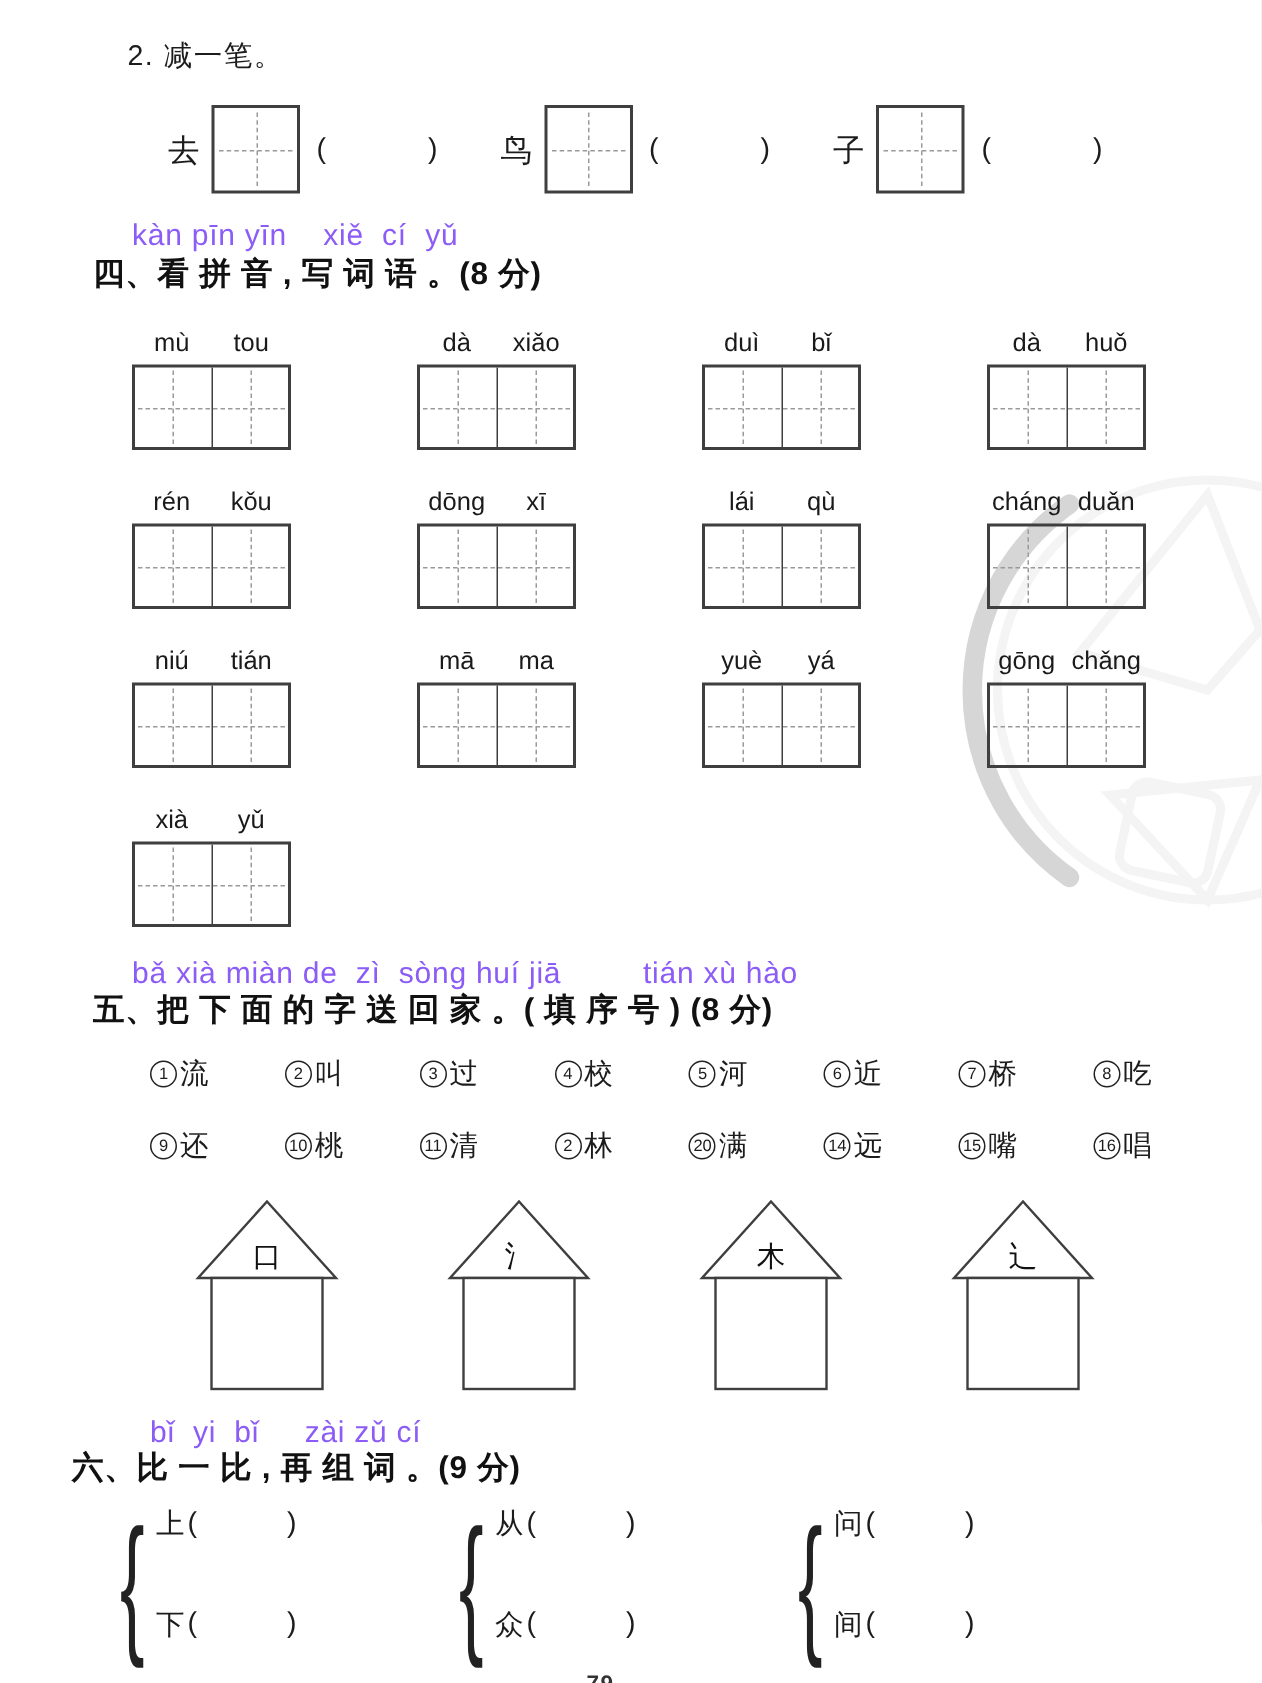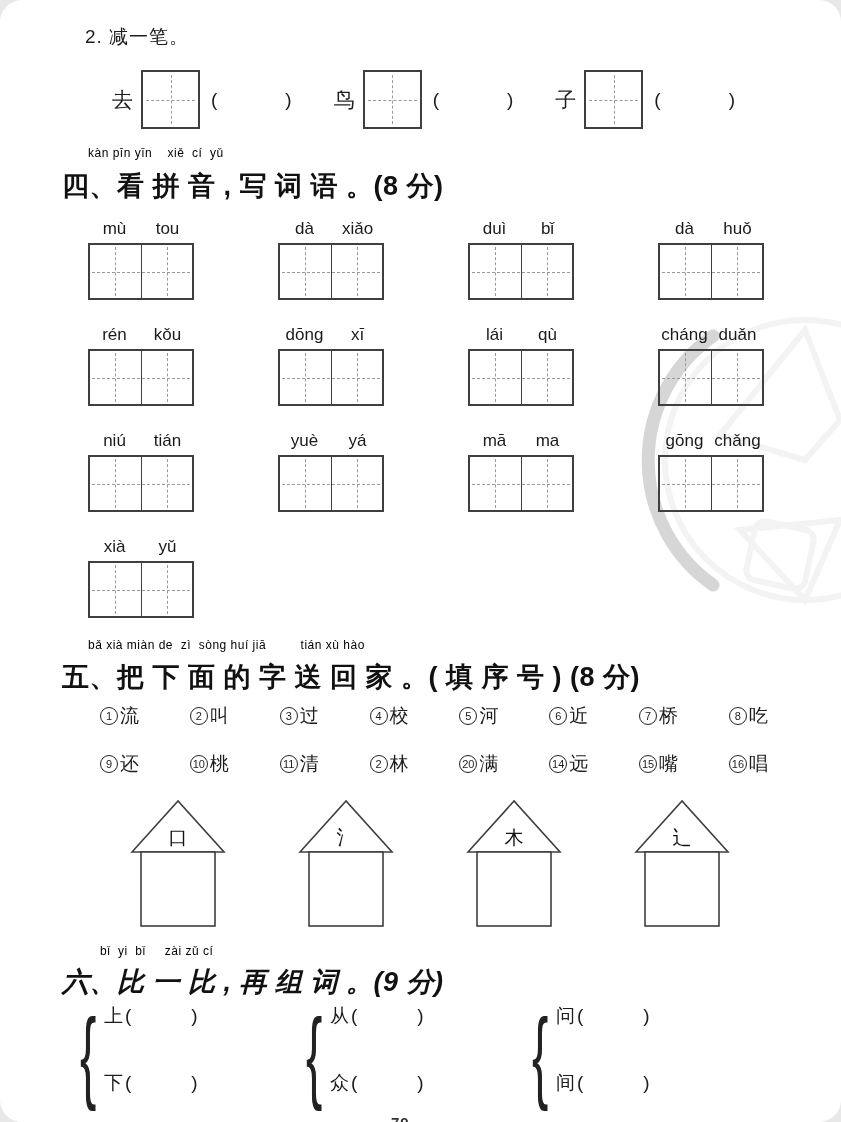--- a/index.html
+++ b/index.html
@@ -4,27 +4,26 @@
 <style>
   html,body{margin:0;padding:0;background:#e8e8e8;}
   .page{
     position:relative;
     width:841px;height:1122px;
     margin:0 auto;
     background:#ffffff;
     overflow:hidden;
     font-family:"Liberation Sans","DejaVu Sans",sans-serif;
     color:#1c1c1c;
-    border-radius:22px;
   }
   
   .wm{position:absolute;z-index:0;pointer-events:none;}
   
-  .pinyin-line{position:absolute;font-size:12px;color:#000000;white-space:pre;letter-spacing:.5px;}
-  .sec-title{position:absolute;font-size:27px;font-weight:700;white-space:pre;letter-spacing:.5px;color:#111;}
+  .pinyin-line{position:absolute;font-size:20px;color:#8b5cf6;white-space:pre;letter-spacing:.5px;}
+  .sec-title{position:absolute;font-size:21px;font-weight:700;white-space:pre;letter-spacing:.5px;color:#111;}
   
   .s2-title{position:absolute;left:85px;top:24px;font-size:19px;letter-spacing:1px;}
   .s2-row{position:absolute;left:112px;top:70px;display:flex;gap:42px;}
   .s2-item{display:flex;align-items:center;}
   .s2-char{font-size:21px;margin-right:8px;}
   .sbox{position:relative;width:55px;height:55px;border:2px solid #3f3f3f;background:transparent;flex:none;}
   .sbox::before{content:"";position:absolute;left:50%;top:3px;bottom:3px;border-left:1.5px dashed #9a9a9a;}
   .sbox::after{content:"";position:absolute;top:50%;left:3px;right:3px;border-top:1.5px dashed #9a9a9a;}
   .s2-paren{display:flex;align-items:center;font-size:19px;margin-left:11px;}
   .s2-paren .gap{display:inline-block;width:68px;}
@@ -192,33 +191,33 @@
           <span>niú</span>
           <span>tián</span>
         </div>
       <div class="wgrid">
           <div class="cell"></div>
           <div class="cell"></div>
         </div>
     </div>
     <div class="wblock">
       <div class="pinrow">
+          <span>mā</span>
+          <span>ma</span>
+        </div>
+      <div class="wgrid">
+          <div class="cell"></div>
+          <div class="cell"></div>
+        </div>
+    </div>
+
+    <div class="wblock">
+      <div class="pinrow">
           <span>yuè</span>
           <span>yá</span>
-        </div>
-      <div class="wgrid">
-          <div class="cell"></div>
-          <div class="cell"></div>
-        </div>
-    </div>
-
-    <div class="wblock">
-      <div class="pinrow">
-          <span>mā</span>
-          <span>ma</span>
         </div>
       <div class="wgrid">
           <div class="cell"></div>
           <div class="cell"></div>
         </div>
     </div>
     <div class="wblock">
       <div class="pinrow">
           <span>gōng</span>
           <span>chǎng</span>
@@ -329,21 +328,21 @@
       <text x="48" y="47" text-anchor="middle" font-size="19" fill="#111">木</text>
     </svg>
     <svg width="96" height="133" viewBox="0 0 96 133">
       <path d="M2 55 L48 4 L94 55 Z" fill="#fff" stroke="#3f3f3f" stroke-width="1.6"></path>
       <rect x="11" y="55" width="74" height="74" fill="#fff" stroke="#3f3f3f" stroke-width="1.6"></rect>
       <text x="48" y="47" text-anchor="middle" font-size="19" fill="#111">辶</text>
     </svg>
   </div>
 
   <div class="pinyin-line" style="left:88px;top:944px;margin-left:12px;">bǐ  yi  bǐ     zài zǔ cí</div>
-  <div class="sec-title" style="left:62px;top:964px;font-style:italic;">六、比 一 比 , 再 组 词 。(9 分)</div>
+  <div class="sec-title" style="left:48px;top:964px;">六、比 一 比 , 再 组 词 。(9 分)</div>
 
   <div class="s6-groups">
     <div class="pairgroup">
       <span class="brace">{</span>
       <div class="pairrow">
           <span>上</span>
           <span class="pp">(</span>
           <span class="pgap"></span>
           <span class="pp">)</span>
         </div>

